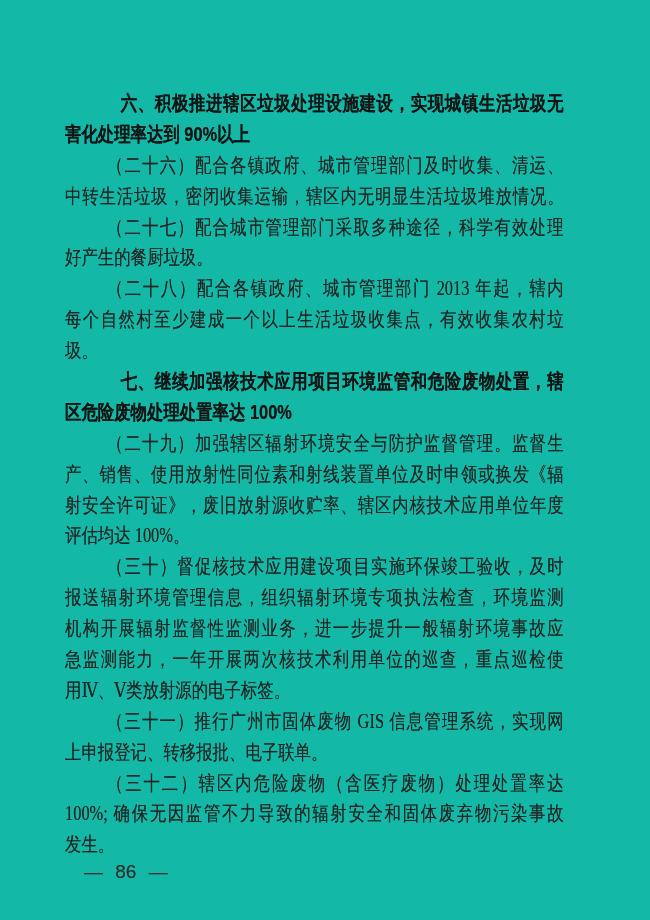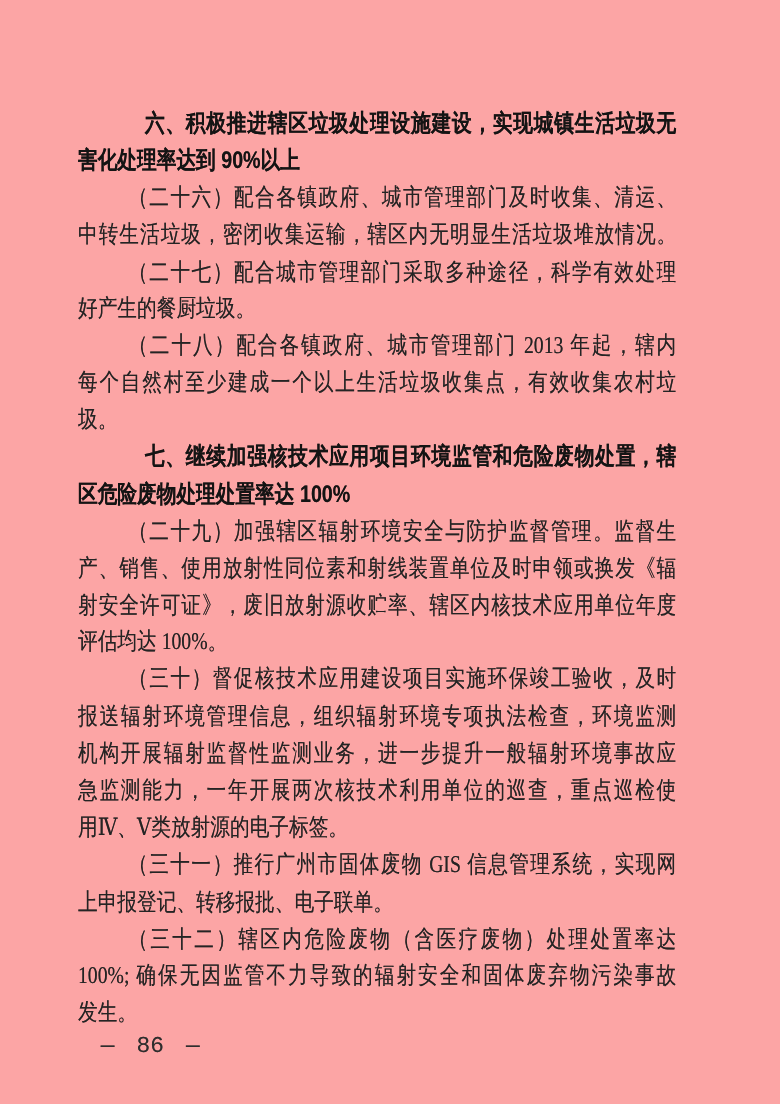--- a/index.html
+++ b/index.html
@@ -8,21 +8,21 @@
   }
   body {
     width: 650px;
     height: 920px;
     overflow: hidden;
   }
   .page {
     position: relative;
     width: 650px;
     height: 920px;
-    background: #fca5a5;
+    background: #14b8a6;
     overflow: hidden;
   }
   .content {
     position: absolute;
     left: 65px;
     top: 88px;
     width: 608px;            
     transform: scaleX(0.82); 
     transform-origin: 0 0;
   }
@@ -48,21 +48,21 @@
     text-shadow: 0 0 0.6px rgba(10,10,10,0.7);
   }
   .line.ind-p { text-indent: 51px; }  
   .line.ind-h { text-indent: 68px; }  
   .page-number {
     position: absolute;
     left: 84px;
     top: 860px;
     font-size: 19px;
     line-height: 24px;
-    font-family: Liberation Mono, monospace;
+    font-family: Liberation Sans, sans-serif;
     color: #2e2e2e;
     word-spacing: 7px;
     text-shadow: 0 0 0.5px rgba(30,30,30,0.5);
   }
 </style>
 </head>
 <body>
 
 <div class="page">
   <div class="content">

